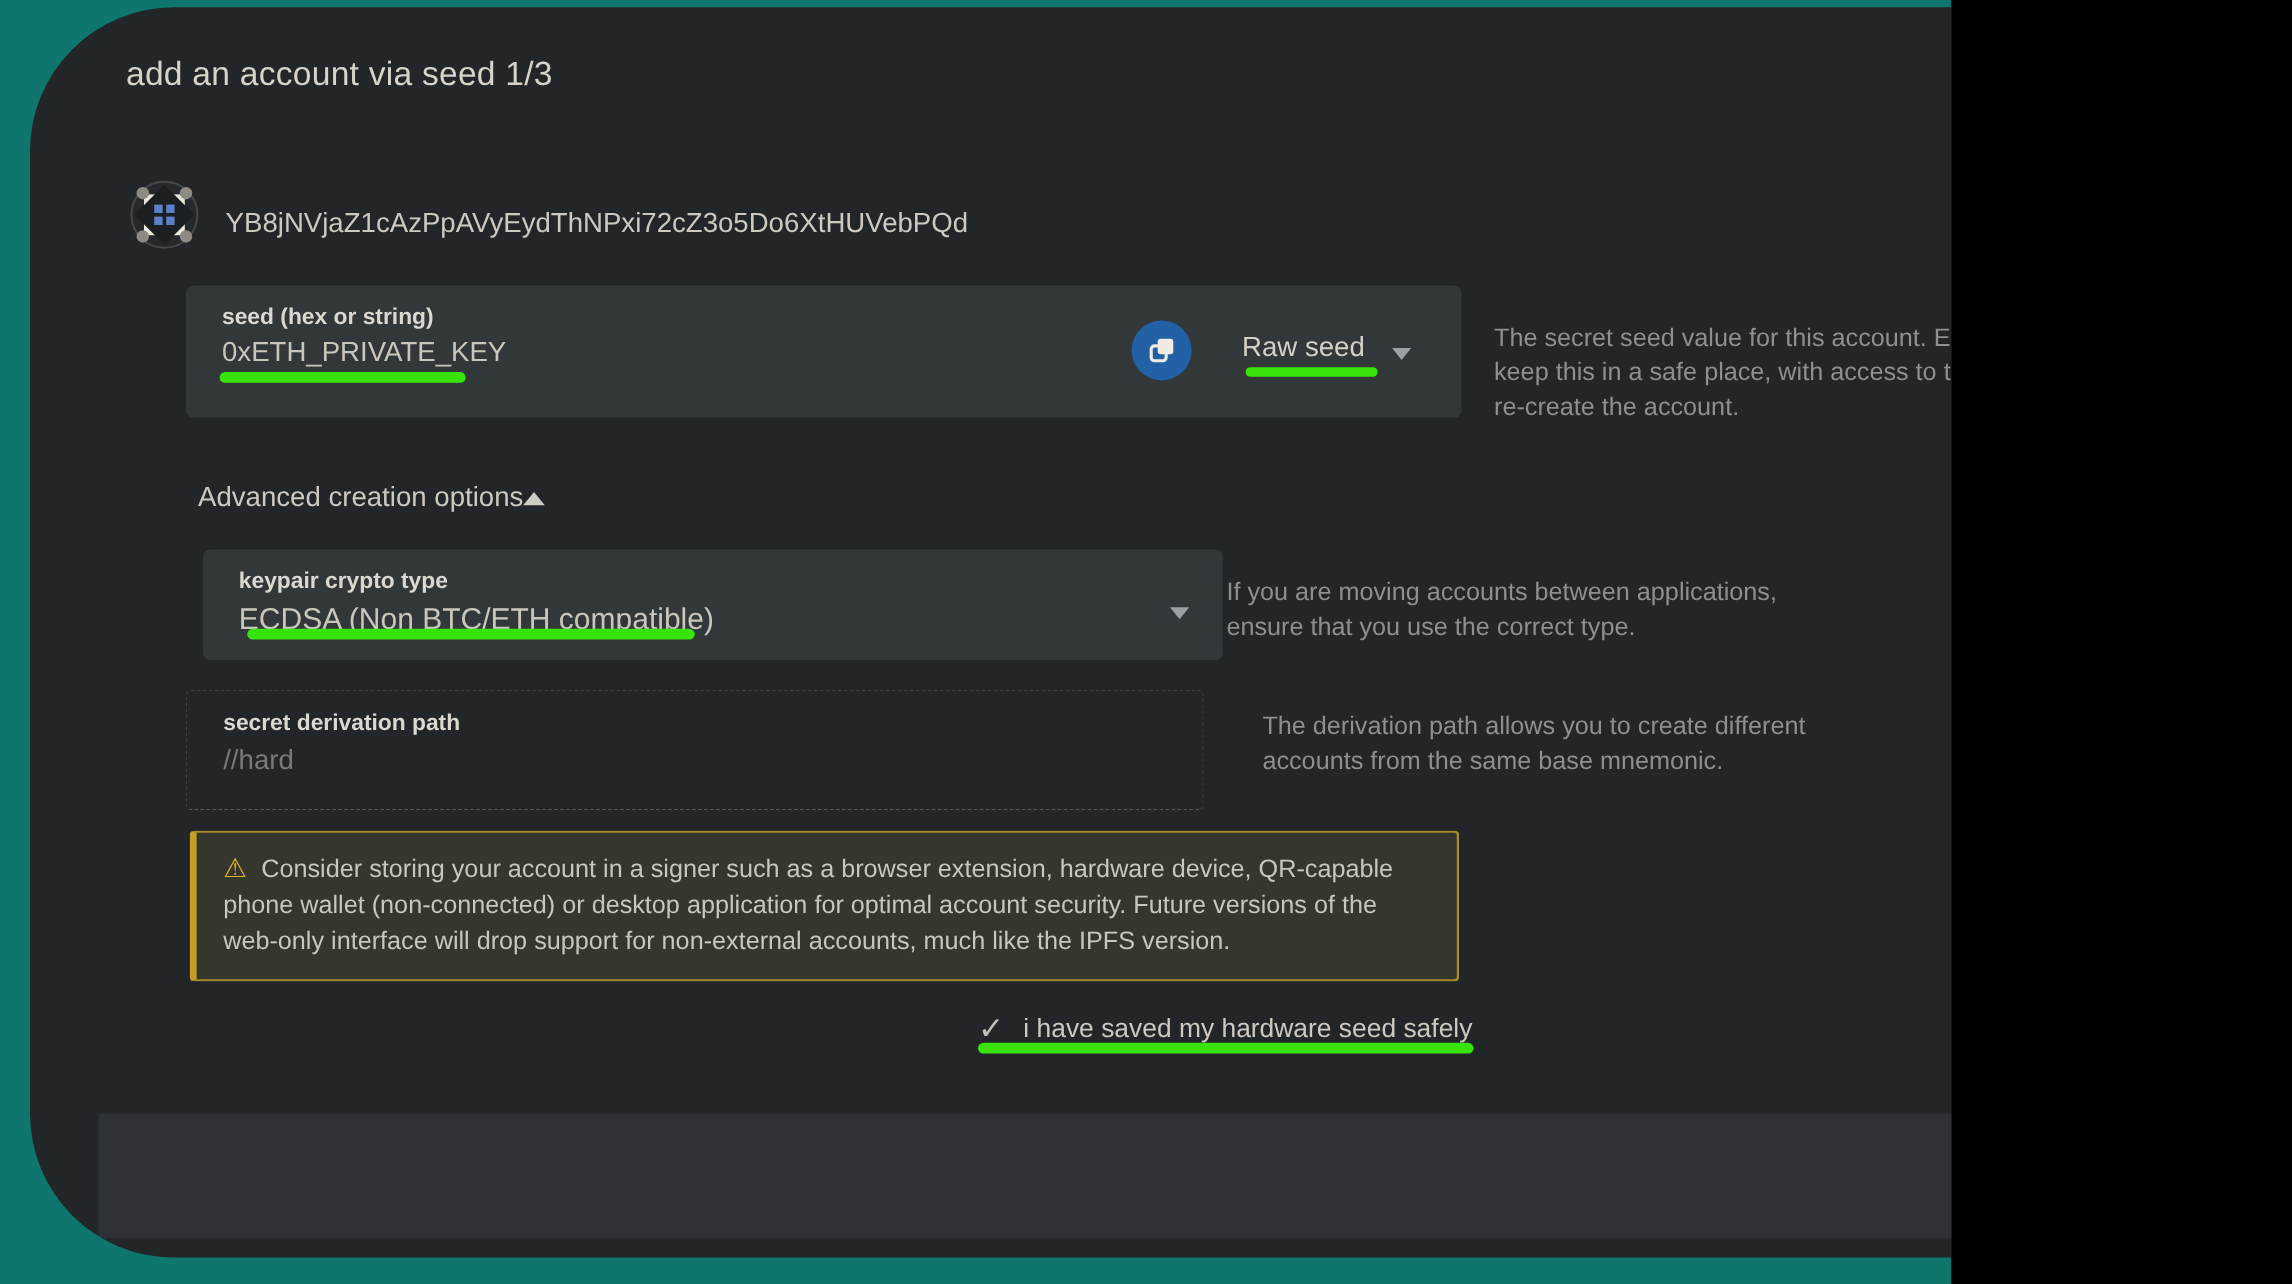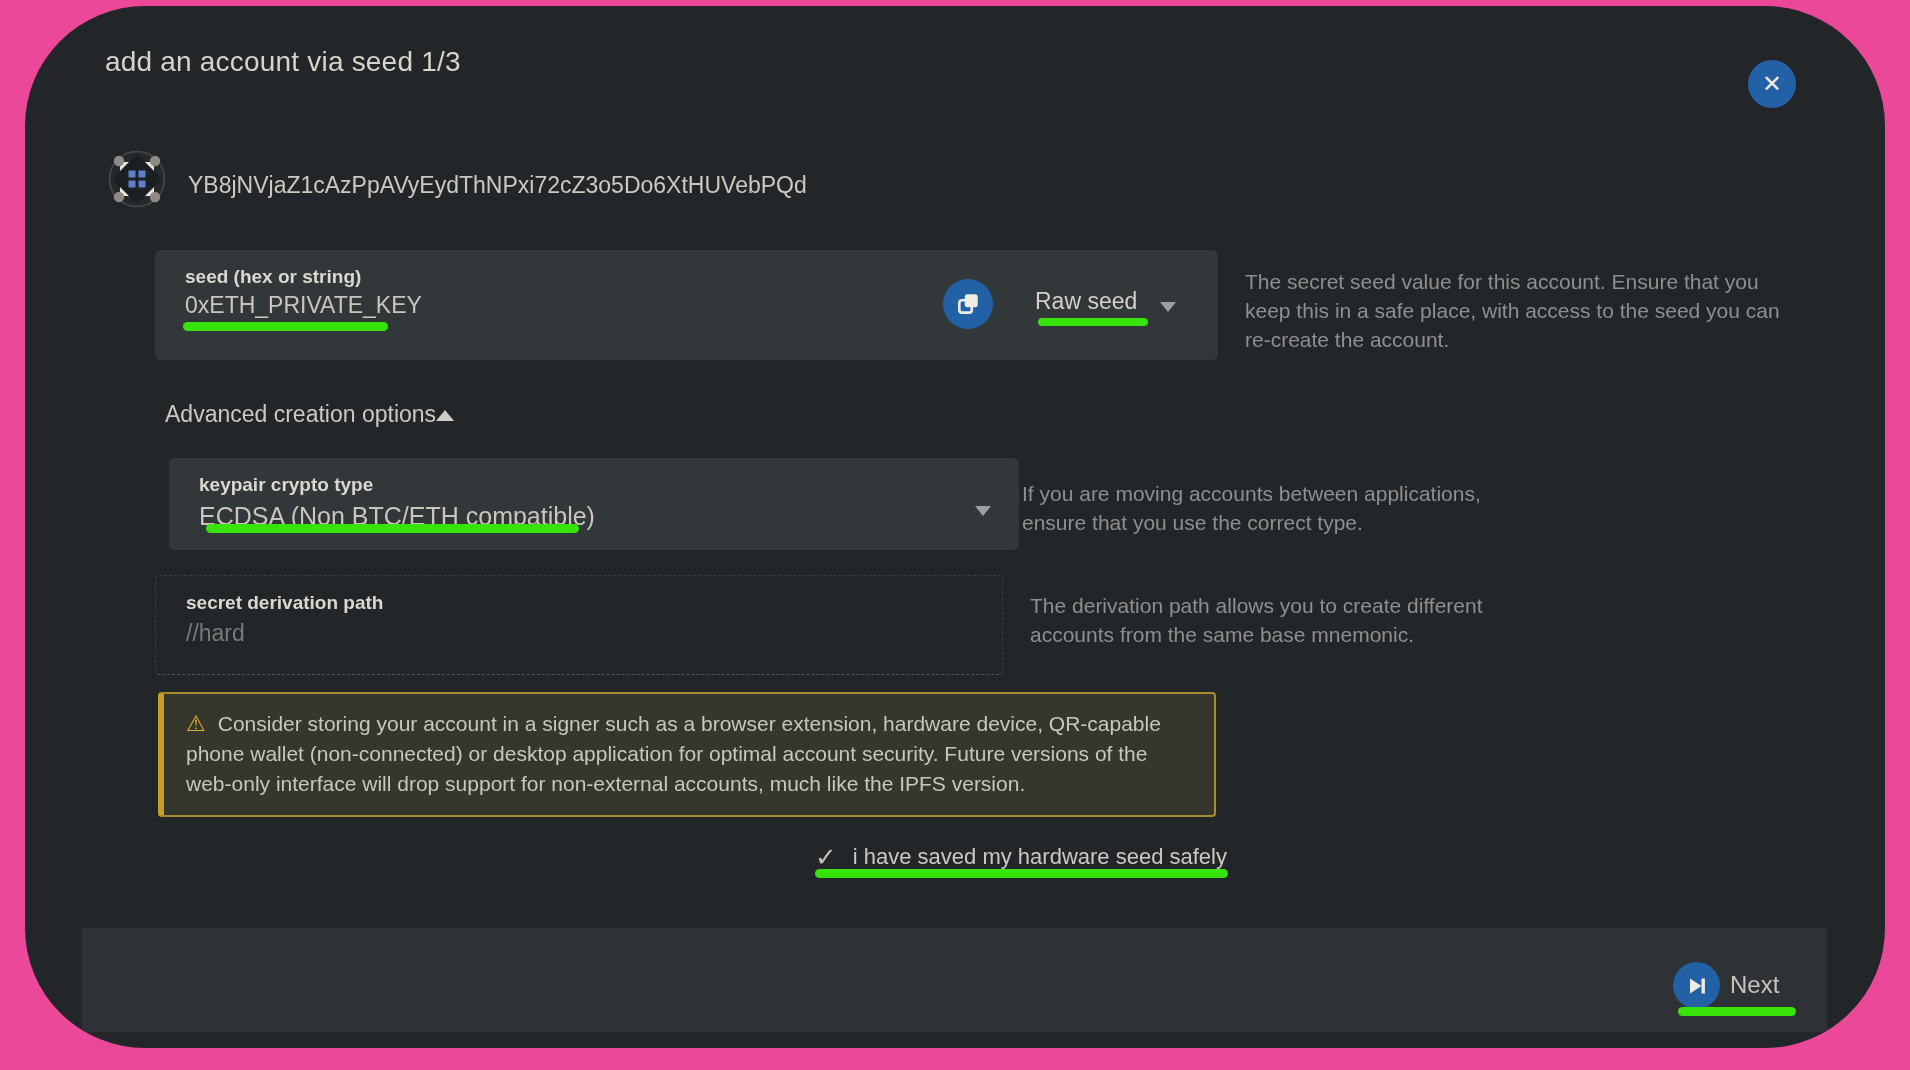--- a/index.html
+++ b/index.html
@@ -1,18 +1,18 @@
 <!DOCTYPE html>
 <html><head>
 <meta charset="utf-8">
 <style>
   * { margin:0; padding:0; box-sizing:border-box; }
   html,body { background:#000; }
   .stage {
-    position:relative; width:1910px; height:1070px; background:#ec4899;
+    position:relative; width:1626px; height:1070px; background:#0f766e;
     font-family:"Liberation Sans","DejaVu Sans",sans-serif; overflow:hidden;
   }
   .modal {
     position:absolute; left:25px; top:6px; width:1860px; height:1042px;
     background:#232628; border-radius:120px 120px 120px 120px; overflow:hidden;
   }
   .abs { position:absolute; }
 
   .title { left:80px; top:40px; font-size:28px; color:#d6d3ca; letter-spacing:.2px; }
 
@@ -22,39 +22,39 @@
   }
   .close-btn { left:1723px; top:54px; width:48px; height:48px; }
   .close-x { color:#ece9e0; font-size:24px; font-weight:700; line-height:1; }
 
   .identicon { left:83px; top:144px; width:58px; height:58px; cursor:pointer; }
   .address { left:163px; top:166px; font-size:23px; color:#ccc9c0; }
 
   .panel {
     background:#32373a; border-radius:6px;
   }
-  .seed-panel { left:130px; top:244px; width:1063px; height:110px;padding-left:20px; }
+  .seed-panel { left:130px; top:232px; width:1063px; height:110px;padding-left:20px; }
   .field-label { position:absolute; left:30px; top:16px; font-size:19px; font-weight:700; color:#dbd8cf; }
   .field-input {
     position:absolute; left:30px; top:42px; width:700px; background:transparent;
     border:none; outline:none; font-family:inherit; font-size:23px; color:#c9c6bc;
   }
   .copy-btn { left:788px; top:29px; width:50px; height:50px; }
   .dropdown-mini { left:880px; top:38px; display:flex; align-items:center; cursor:pointer; }
   .dropdown-mini .dd-label { font-size:23px; color:#d3d0c7; }
   .chevron-down {
     width:0; height:0; border-left:8px solid transparent; border-right:8px solid transparent;
     border-top:10px solid #9aa0a3;
   }
   .seed-chevron { left:1005px; top:52px; }
 
   .help { font-size:21px; color:#8e8f90; line-height:1.37; }
   .help-seed { left:1220px; top:262px; width:552px; }
   .help-crypto { left:997px; top:474px; width:500px; }
-  .help-deriv { left:1005px; top:586px; width:515px; }
+  .help-deriv { left:1027px; top:586px; width:515px; }
 
   .adv-toggle { left:140px; top:395px; display:flex; align-items:center; cursor:pointer; }
   .adv-label { font-size:23px; color:#ccc9c0; }
   .triangle-up {
     width:0; height:0; border-left:9px solid transparent; border-right:9px solid transparent;
     border-bottom:11px solid #cfccc3; margin-top:2px;
   }
 
   .crypto-panel { left:130px; top:452px; width:850px; height:92px; cursor:pointer;margin-left:14px; }
   .field-value { position:absolute; left:30px; top:44px; font-size:25px; color:#c9c6bc; }

